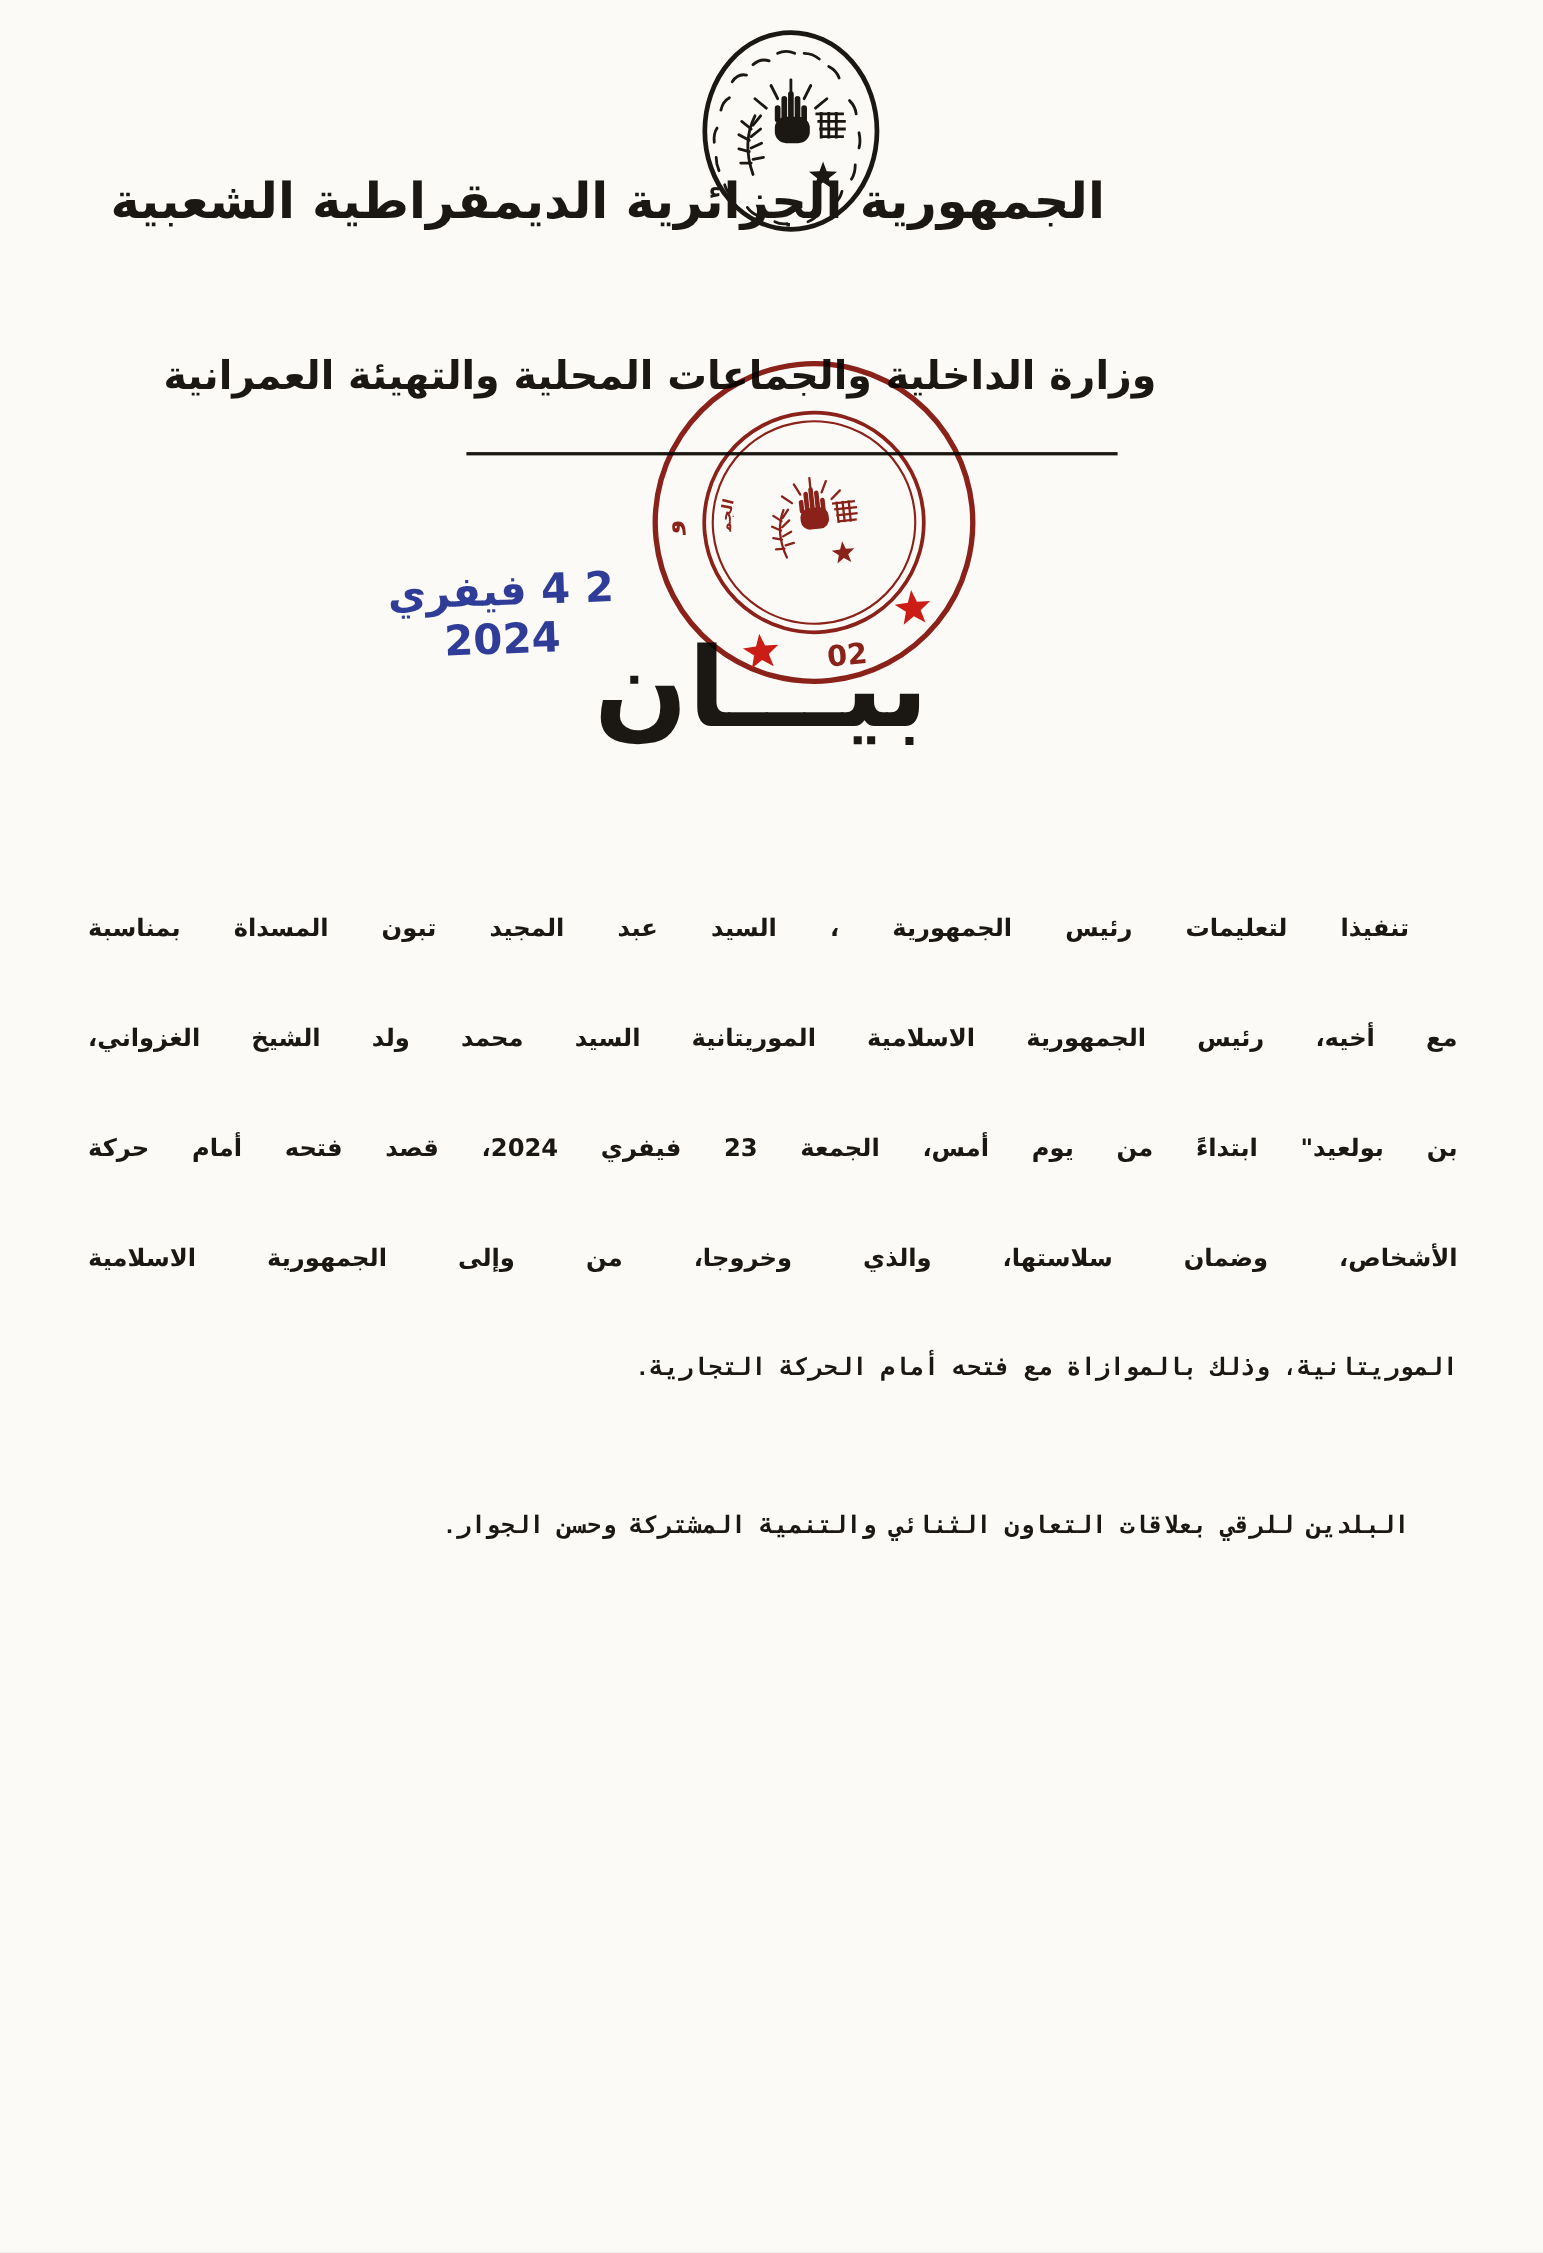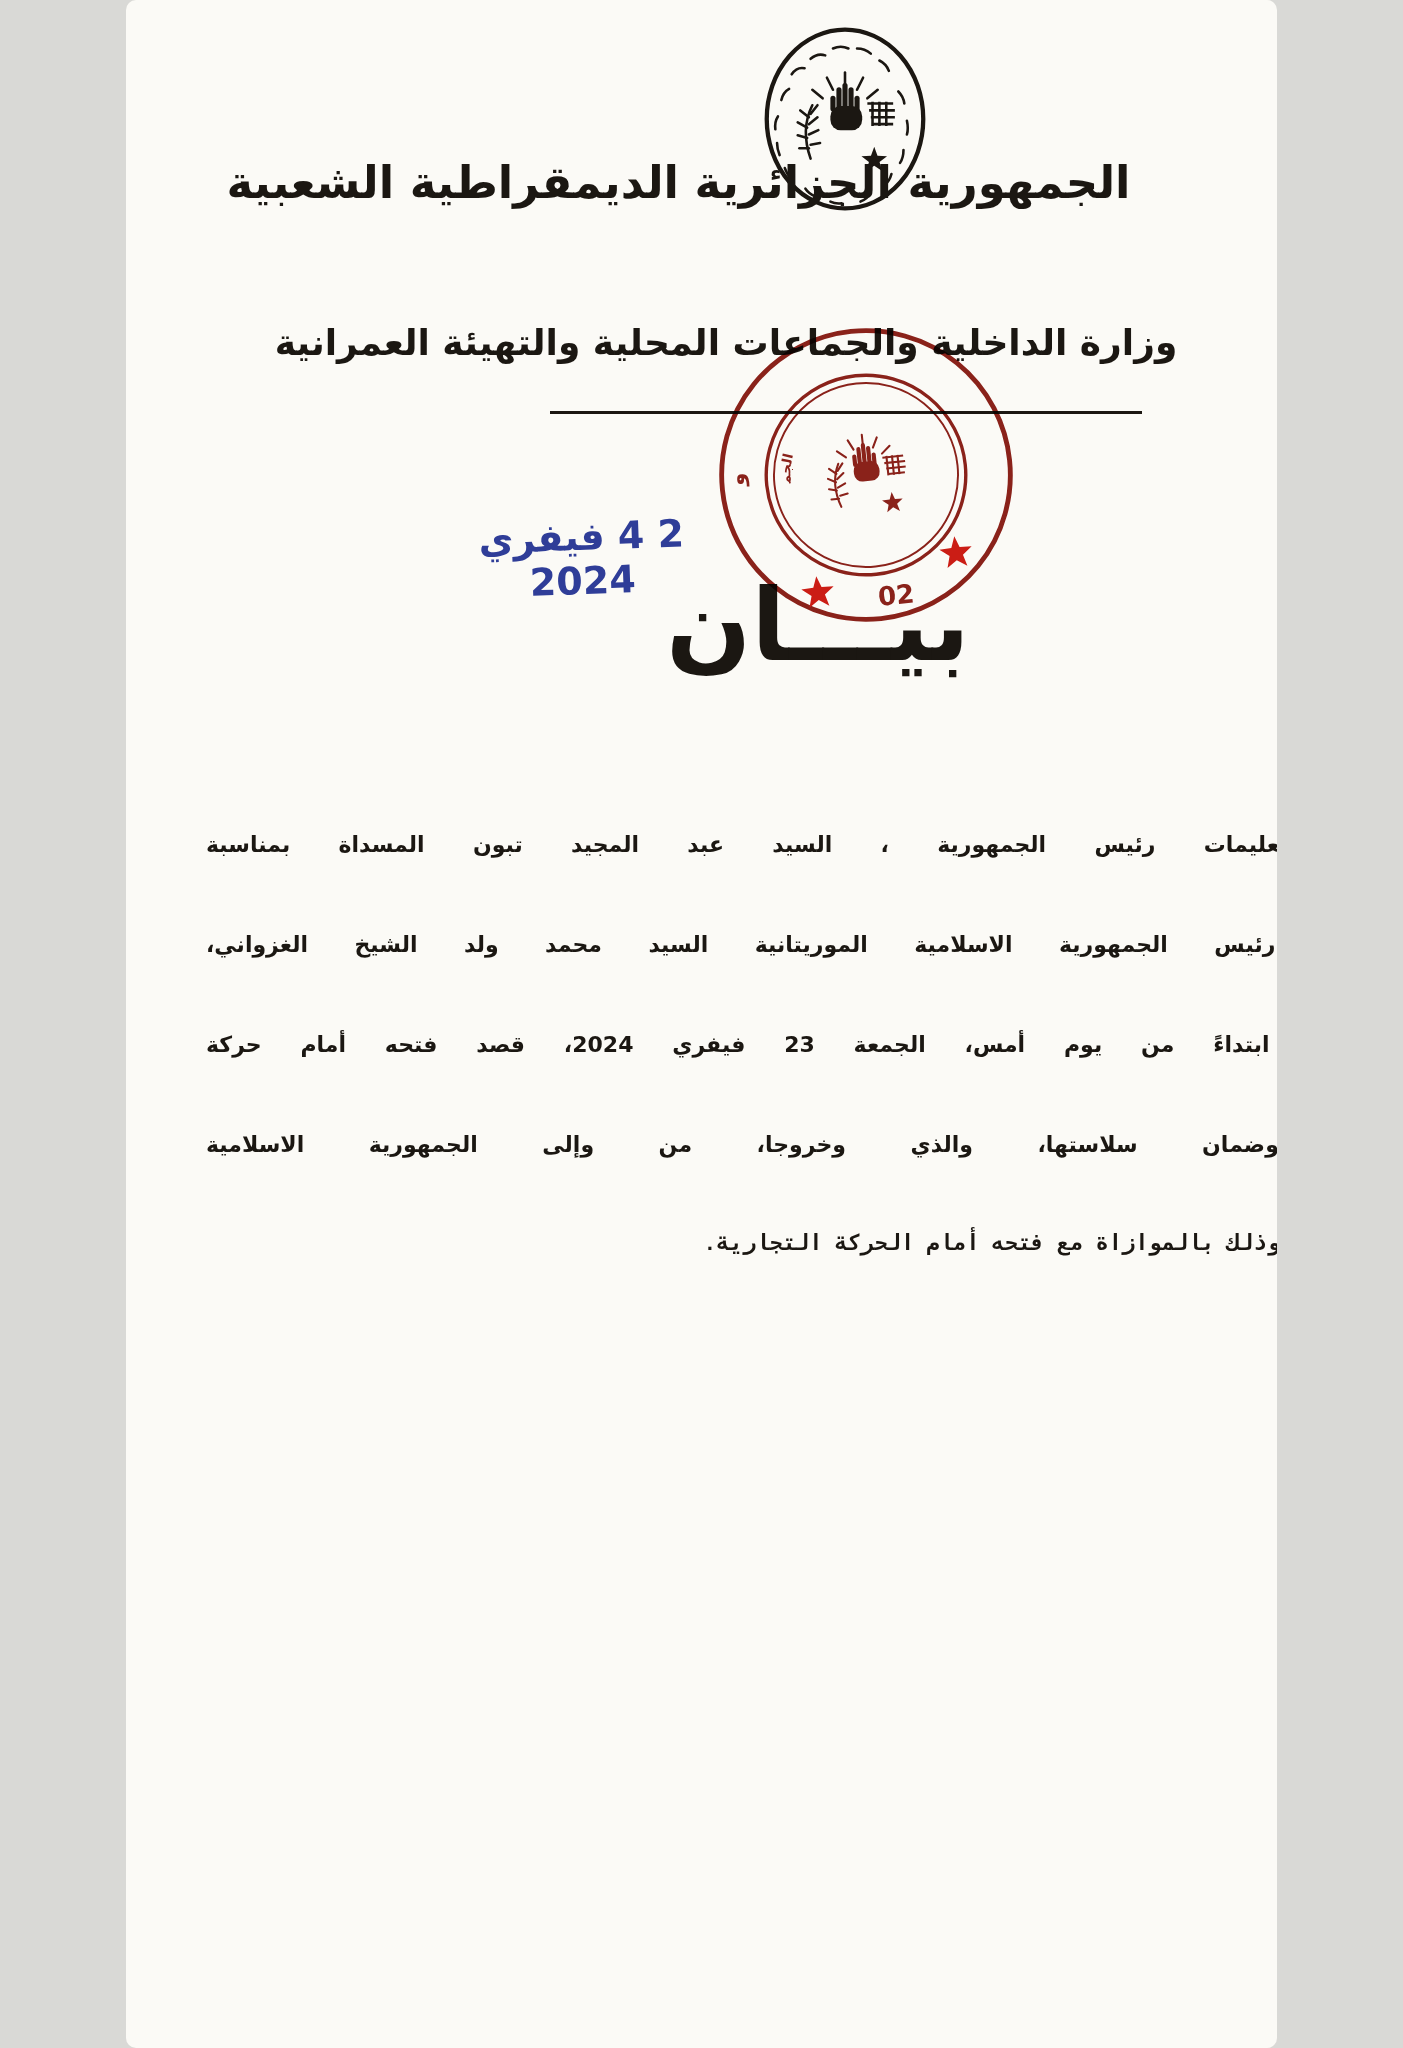--- a/index.html
+++ b/index.html
@@ -1,25 +1,24 @@
 <!DOCTYPE html>
 <html lang="ar" dir="rtl"><head>
 <meta charset="utf-8">
 <style>
   html,body{margin:0;padding:0;background:#d9d9d6;}
   .page{
     position:relative;
-    width:1151px;height:2048px;
+    width:1403px;height:2048px;
     margin:0 auto;
     background:var(--paper,#fbfaf6);
     font-family:"DejaVu Sans",sans-serif;
     color:var(--ink,#1b1712);
     direction:rtl;
     overflow:hidden;
-    border-radius:10px;
   }
   .defs-svg{position:absolute;width:0;height:0;overflow:hidden;}
   .emblem{position:absolute;left:633px;top:24px;width:172px;height:190px;color:var(--ink,#1b1712);}
   .emblem svg{width:100%;height:100%;}
   .republic-title{
     position:absolute;top:156px;left:0;width:1105px;
     text-align:center;font-size:45px;font-weight:bold;letter-spacing:0;
   }
   .ministry-title{
     position:absolute;top:322px;left:0;width:1200px;
@@ -175,16 +174,17 @@
 
   <div class="body-text">
     <div class="para">
         <div class="line">تنفيذا لتعليمات رئيس الجمهورية ، السيد عبد المجيد تبون المسداة بمناسبة</div>
         <div class="line">مع أخيه، رئيس الجمهورية الاسلامية الموريتانية السيد محمد ولد الشيخ الغزواني،</div>
         <div class="line">بن بولعيد" ابتداءً من يوم أمس، الجمعة 23 فيفري 2024، قصد فتحه أمام حركة</div>
         <div class="line">الأشخاص، وضمان سلاستها، والذي وخروجا، من وإلى  الجمهورية الاسلامية</div>
         <div class="line">الموريتانية،  وذلك بالموازاة مع فتحه أمام الحركة التجارية.</div>
       </div>
     <div class="para">
+        <div class="line">البلدين للرقي بعلاقات التعاون الثنائي والتنمية المشتركة وحسن الجوار.</div>
       </div>
   </div>
 
 </div>
 
 </body></html>

